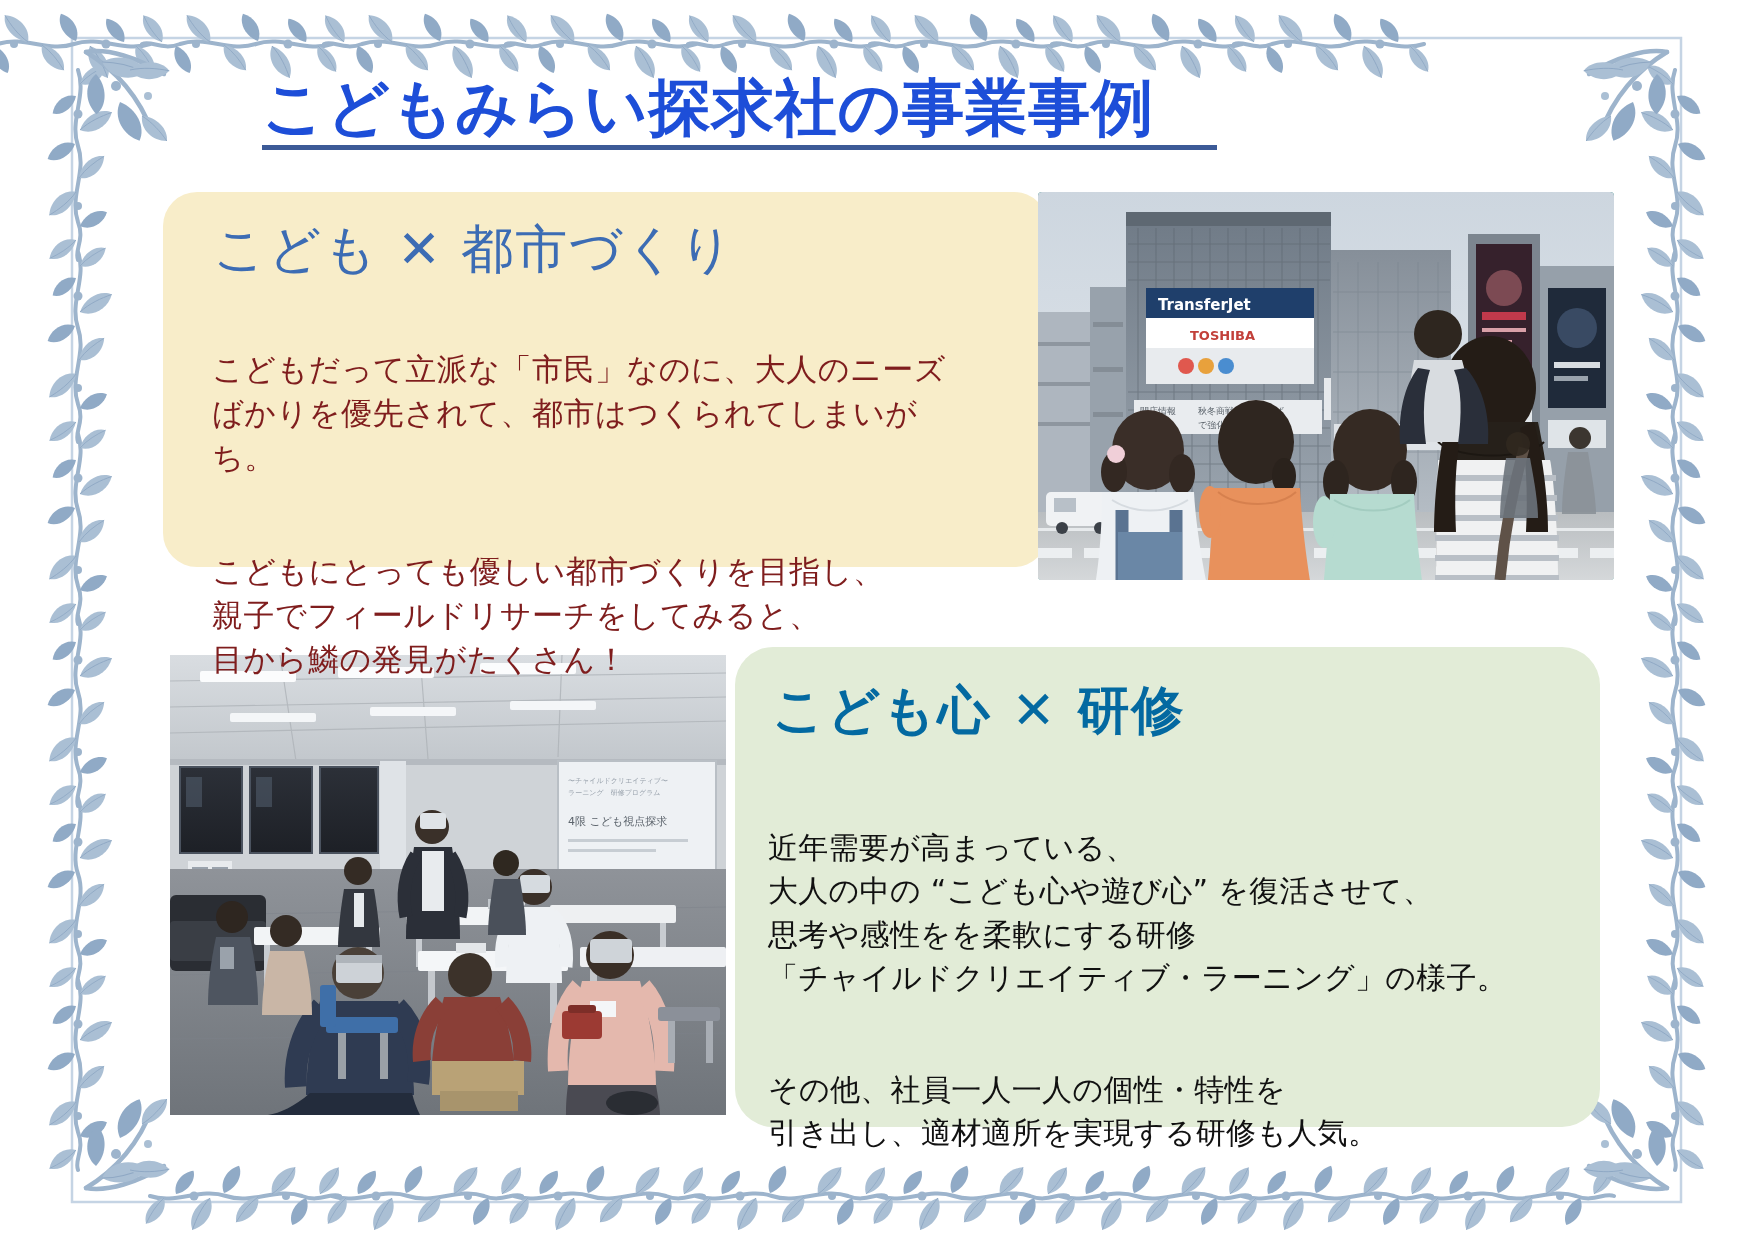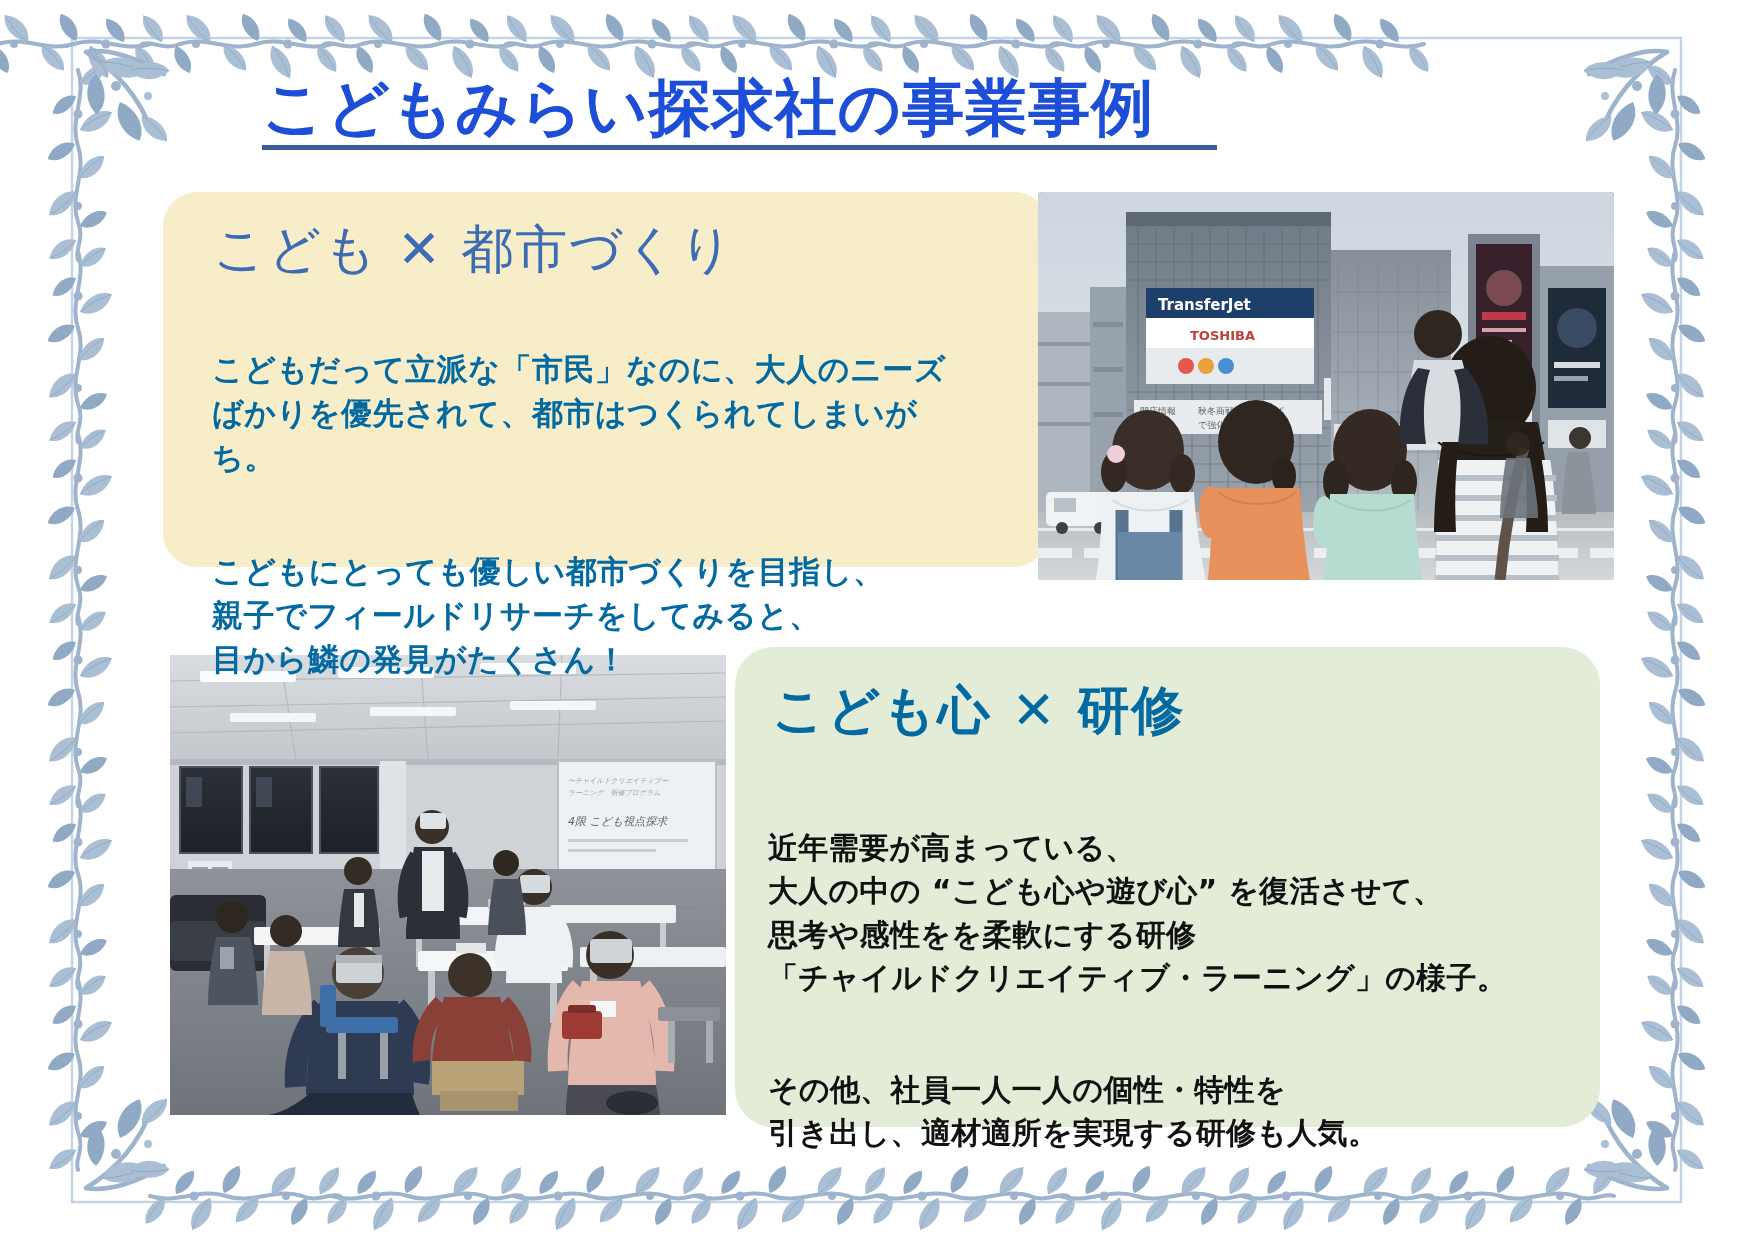--- a/index.html
+++ b/index.html
@@ -54,22 +54,22 @@
     color:#3c6cb4;
     letter-spacing:2px;
     white-space:nowrap;
     z-index:4;
   }
   #city-body {
     position:absolute;
     left:212px; top:303px;
     width:760px;
     font-size:31px;
-    font-weight:bold;
-    color:#0369a1;
+    font-weight:normal;
+    color:#7f1d1d;
     line-height:1.42;
     letter-spacing:0.5px;
     z-index:4;
     white-space:pre-line;
   }
   #city-body .para { margin-bottom:26px; }
   #city-body .para:last-child { margin-bottom:0; }
 
   #photo-shibuya {
     position:absolute;
@@ -98,38 +98,37 @@
     color:#0369a1;
     letter-spacing:2px;
     white-space:nowrap;
     z-index:4;
   }
   #training-body {
     position:absolute;
     left:768px; top:783px;
     width:820px;
     font-size:30px;
-    font-weight:bold;
+    font-weight:normal;
     color:#111111;
     line-height:1.44;
     letter-spacing:0.3px;
     z-index:4;
     white-space:pre-line;
   }
   #training-body .para { margin-bottom:26px; }
   #training-body .para:last-child { margin-bottom:8px; }
 
   #photo-seminar {
     position:absolute;
     left:170px; top:655px;
     width:556px; height:460px;
     overflow:hidden;
     z-index:3;
     background:#7b7f85;
-    font-style:italic;
   }
 
   .photo-svg { display:block; width:100%; height:100%; }
 </style>
 </head>
 <body>
 
 <div id="vine-frame">
 <svg viewBox="0 0 1753 1240" xmlns="http://www.w3.org/2000/svg">
   <defs>

